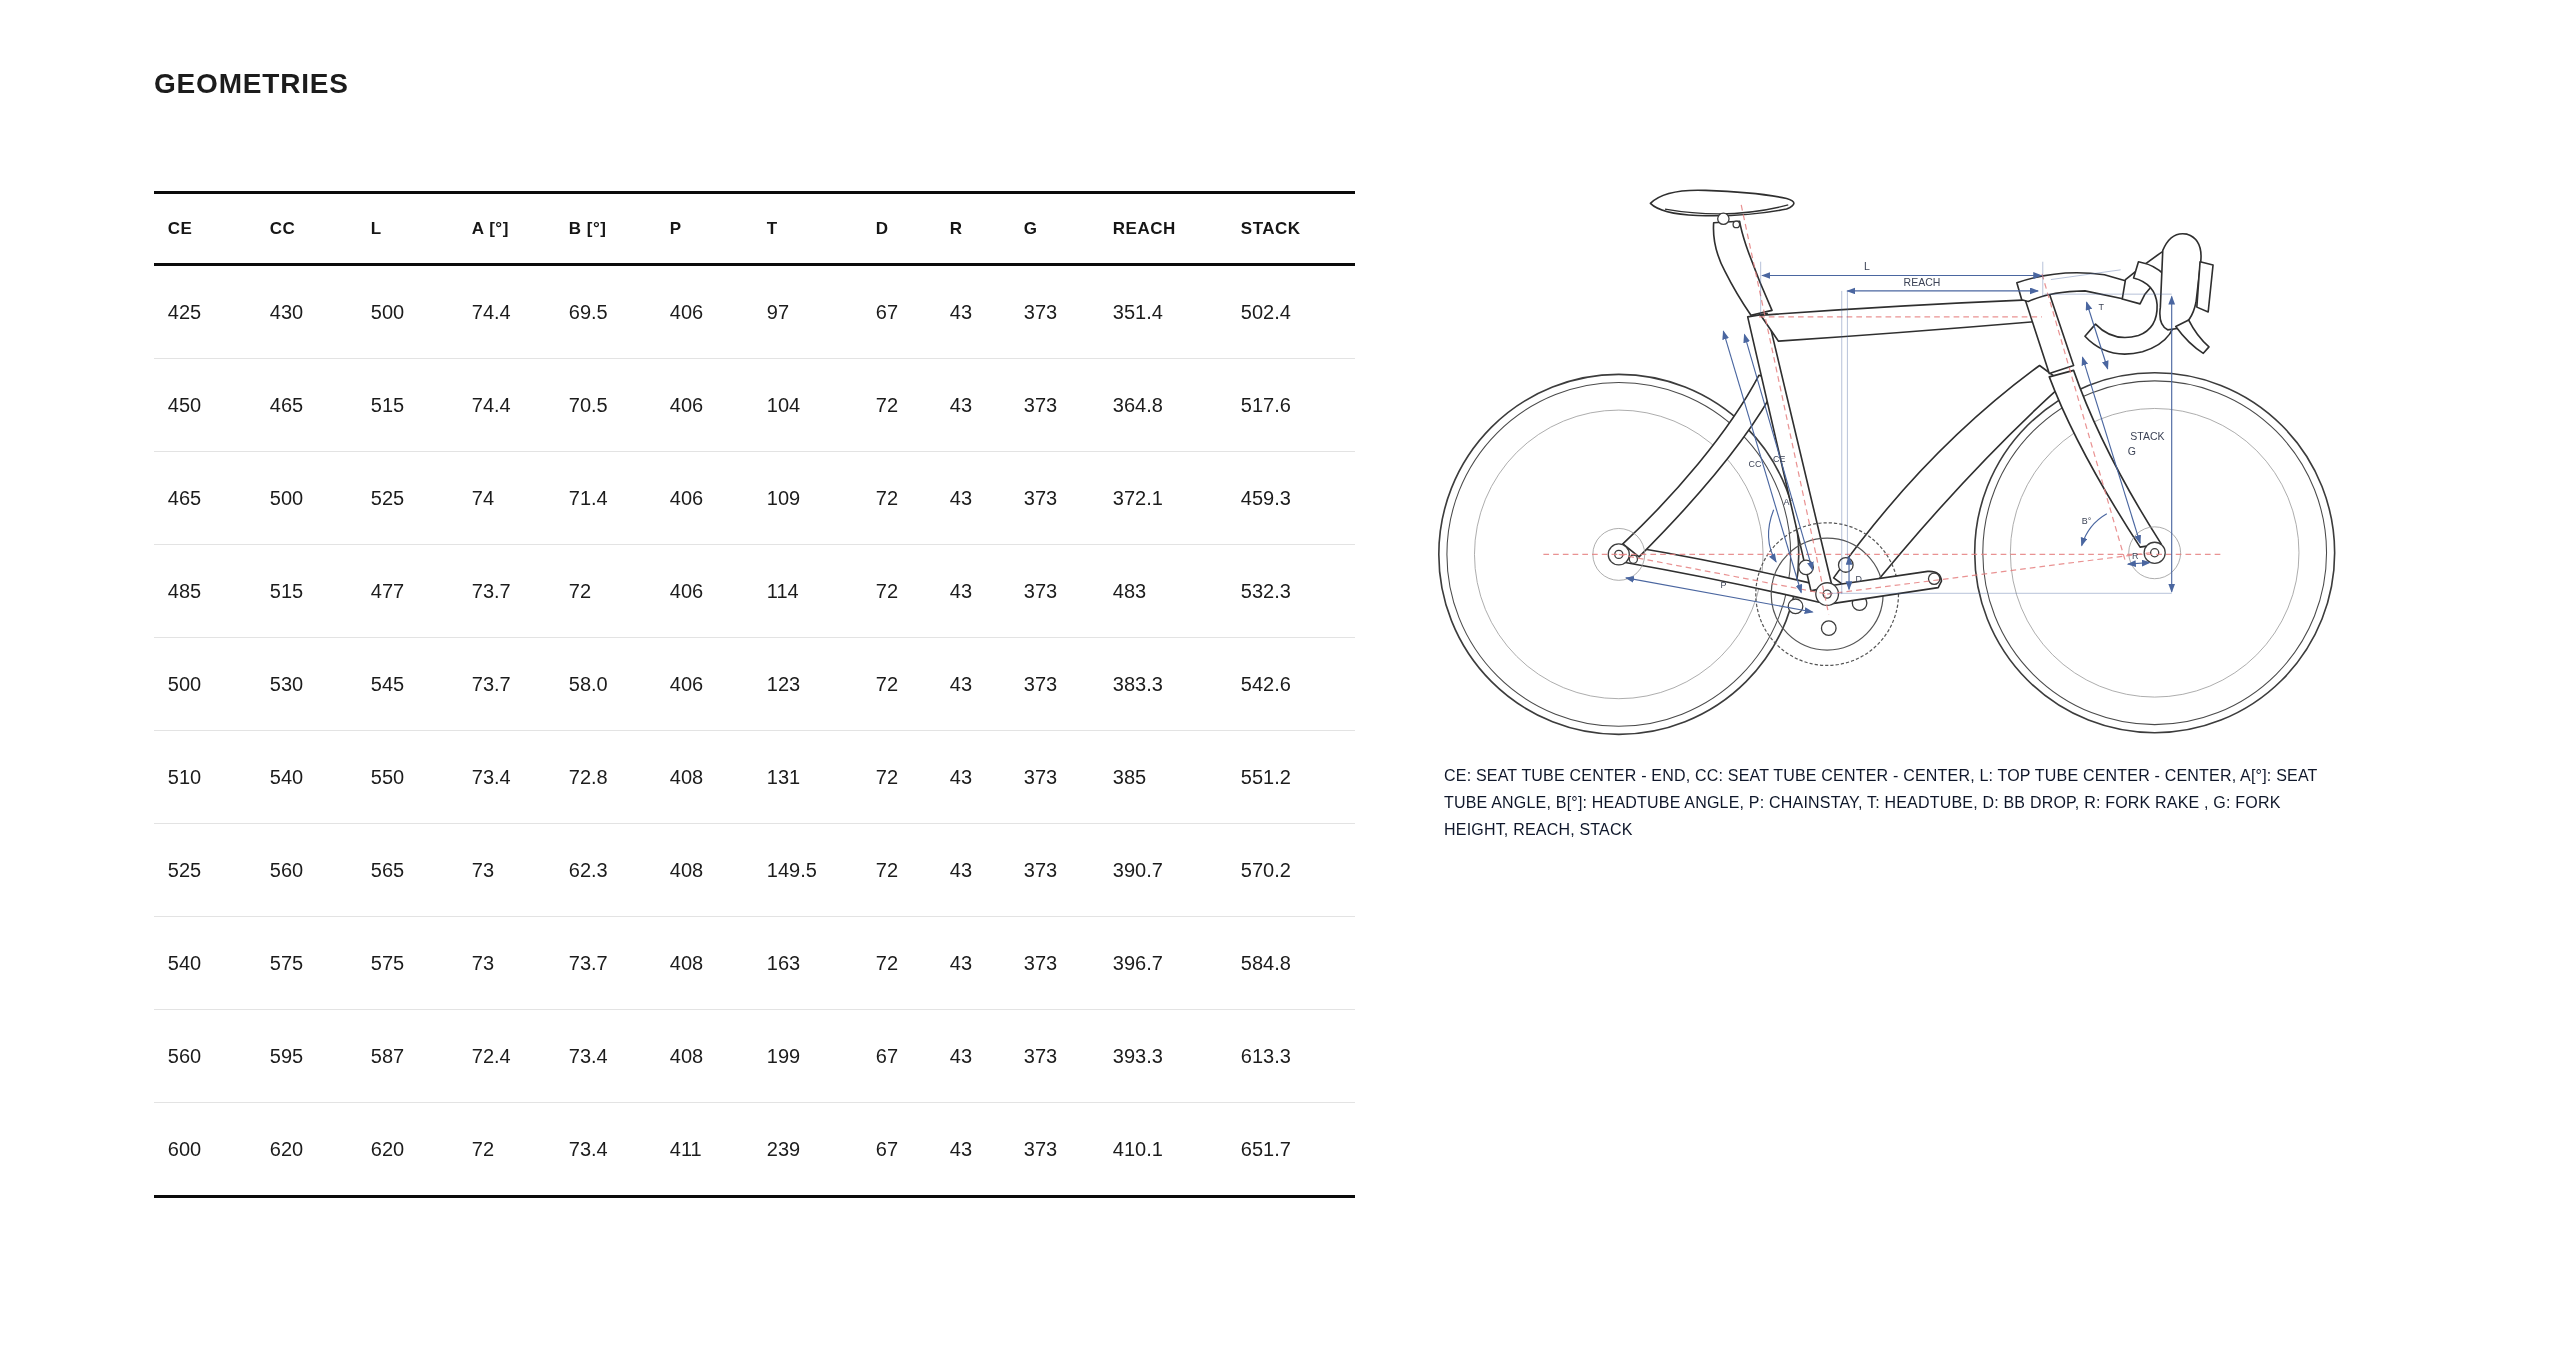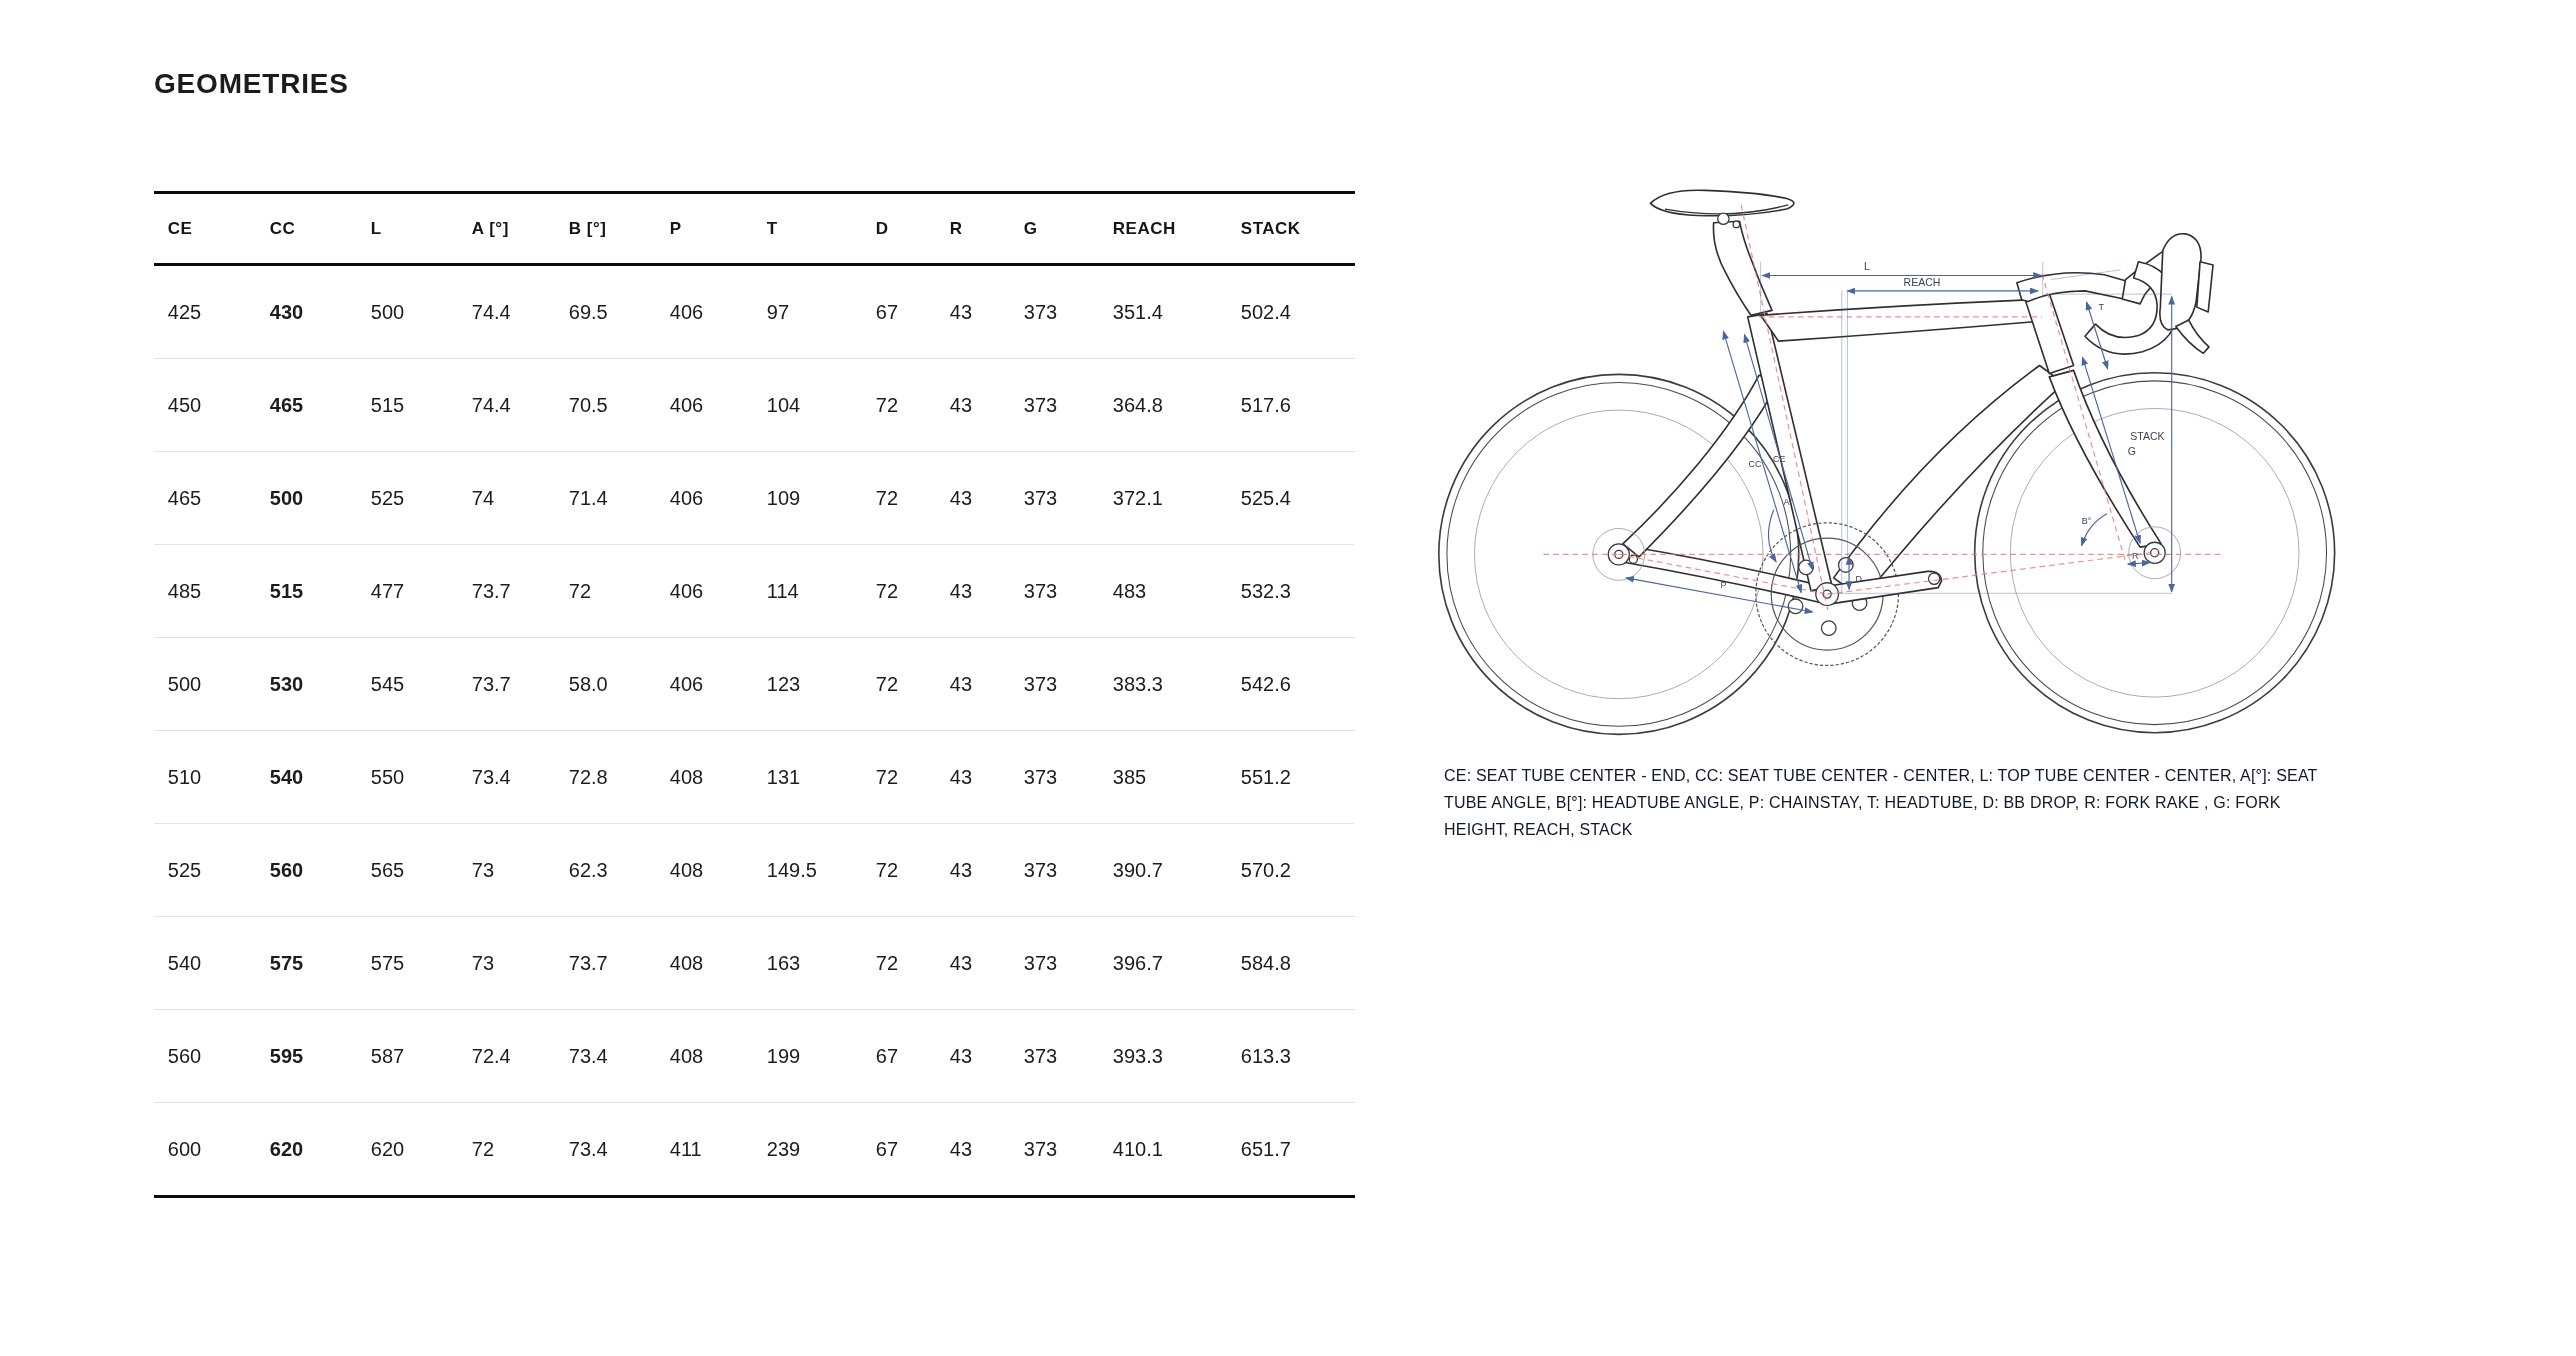--- a/index.html
+++ b/index.html
@@ -22,21 +22,21 @@
   .geo-table col.c10{width:89px}.geo-table col.c11{width:128px}.geo-table col.c12{width:128px}
   .geo-table thead th{
     height:69px;border-bottom:3.2px solid #0b0b0b;
     font-size:17px;font-weight:700;letter-spacing:0.5px;color:#161616;
     text-align:left;vertical-align:middle;padding:0 0 0 13.8px;
   }
   .geo-table tbody td{
     height:92px;font-size:20px;font-weight:400;color:#1c1c1c;
     text-align:left;vertical-align:middle;padding:0 0 0 13.8px;
   }
-  .geo-table tbody td:nth-child(2){font-weight:700;}
+  .geo-table tbody td:nth-child(2){font-weight:400;}
   .geo-table tbody tr{border-bottom:1.6px solid #e3e3e3;margin-top:36px;}
   .geo-table tbody tr:last-child{border-bottom:3.2px solid #0b0b0b;}
   .figure{position:absolute;left:1438px;top:140px;width:908px;height:618px;}
   .legend{
     position:absolute;left:1444px;top:762px;width:876px;
     font-size:16px;line-height:27px;letter-spacing:0.2px;color:#0f172a;
   }
   
   .ink{fill:#ffffff;stroke:#2f2f2f;stroke-width:2;stroke-linejoin:round;}
   .inkline{fill:none;stroke:#2f2f2f;stroke-width:1.6;}
@@ -123,21 +123,21 @@
           <td>500</td>
           <td>525</td>
           <td>74</td>
           <td>71.4</td>
           <td>406</td>
           <td>109</td>
           <td>72</td>
           <td>43</td>
           <td>373</td>
           <td>372.1</td>
-          <td>525.4</td>
+          <td>459.3</td>
         </tr>
         <tr>
           <td>485</td>
           <td>515</td>
           <td>477</td>
           <td>73.7</td>
           <td>72</td>
           <td>406</td>
           <td>114</td>
           <td>72</td>

